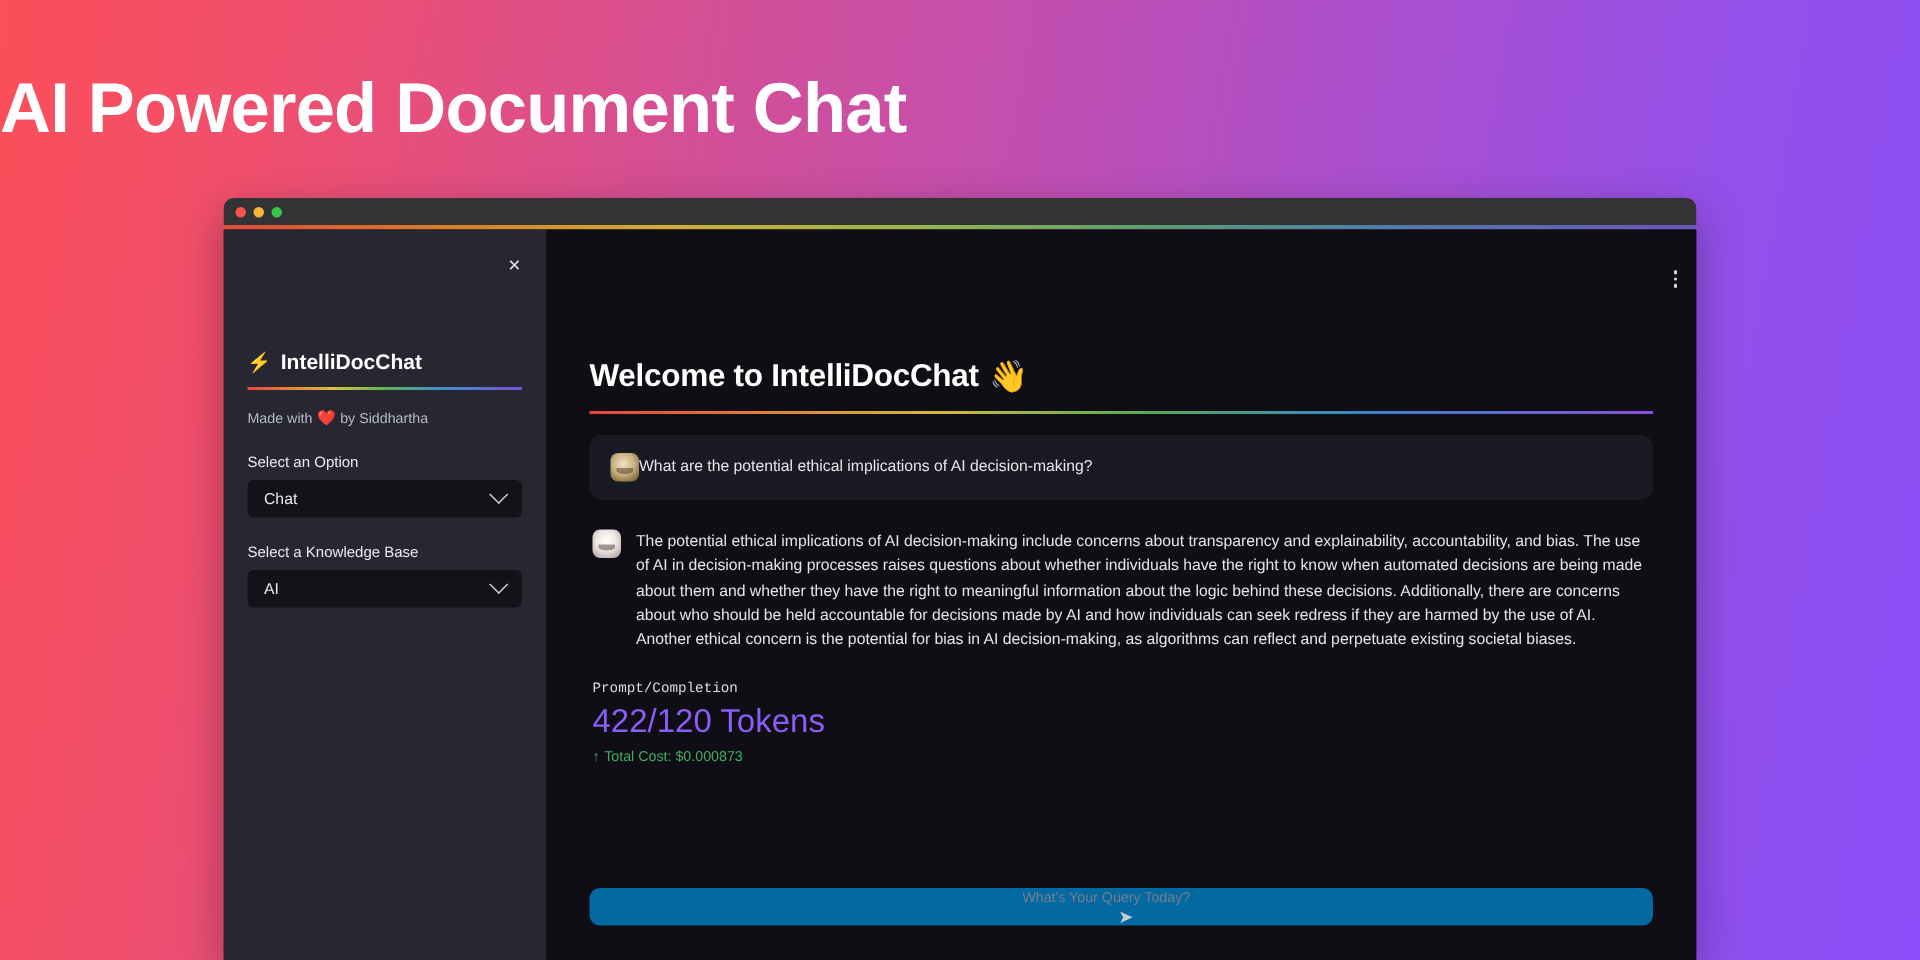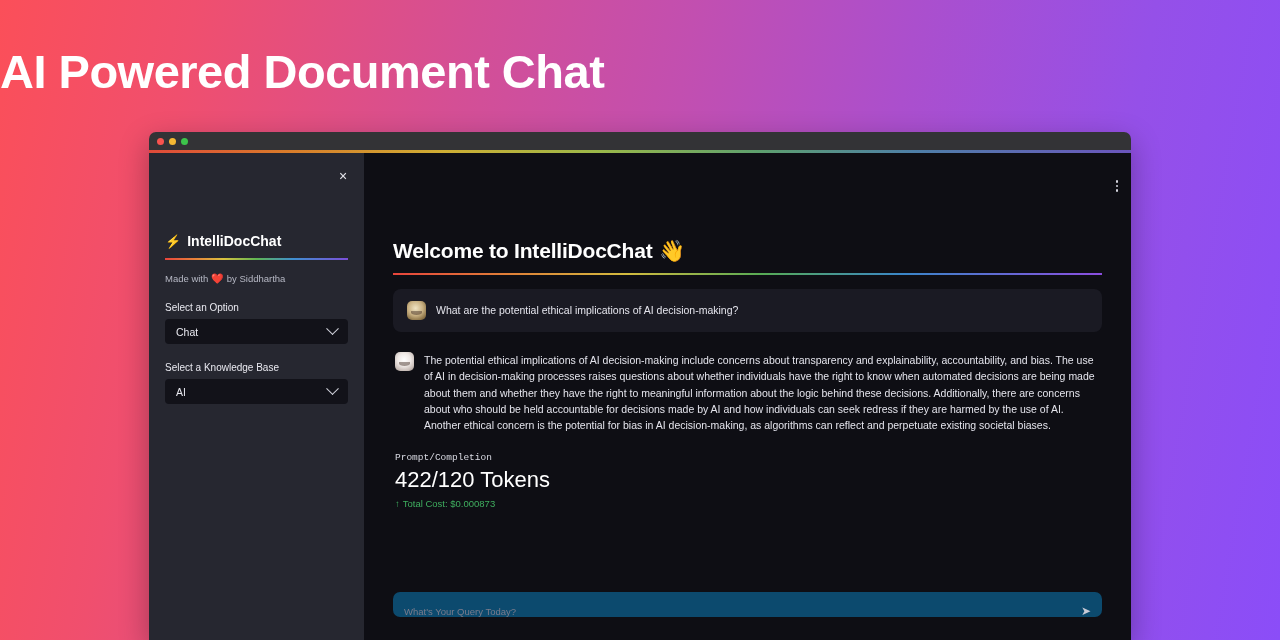--- a/index.html
+++ b/index.html
@@ -198,21 +198,20 @@
       #57ab55 52%, #3a86c9 72%, #8b4ee0 100%);
   }
 
   .msg-user {
     margin-top: 14px;
     background: #1a1a23;
     border-radius: 8px;
     padding: 12px 14px;
     display: flex;
     align-items: center;
-    gap: 10px;
   }
 
   .msg-bot {
     margin-top: 20px;
     display: flex;
     gap: 10px;
     padding: 0 2px;
   }
 
   .avatar {
@@ -236,46 +235,47 @@
   .msg-text {
     color: #e4e4ec;
     font-size: 10.5px;
     line-height: 1.55;
   }
   .msg-user .msg-text { line-height: 1.2; }
 
   .metrics { margin-top: 19px; padding-left: 2px; }
   .metric-caption { color: #d9dae3; font-size: 9.5px; font-family: Liberation Mono, monospace; }
   .metric-value {
-    color: #ffffff;
+    color: #8b5cf6;
     font-size: 22px;
     font-weight: normal;
     line-height: 1.35;
     margin-top: 2px;
   }
   .metric-cost {
     color: #3fae5f;
     font-size: 9.5px;
     margin-top: 3px;
     display: flex;
     align-items: center;
     gap: 3px;
   }
 
   .composer {
     position: absolute;
     left: 29px;
     right: 29px;
     bottom: 23px;
     height: 25px;
-    background: #0c4a6e;
+    background: #0369a1;
     border-radius: 7px;
     display: flex;
-    align-items: flex-end;
+    align-items: center;
     padding: 0 11px;
+    flex-direction: column;
   }
   .composer-input {
     flex: 1 1 auto;
     background: transparent;
     border: 0;
     outline: none;
     color: #e9e9f0;
     font-family: "Liberation Sans", sans-serif;
     font-size: 9.5px;
   }

